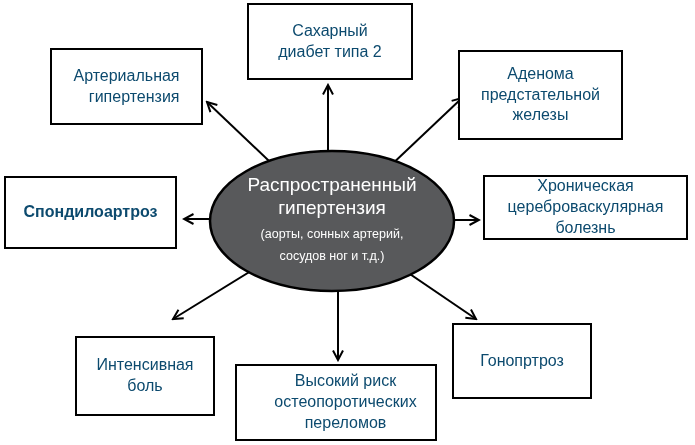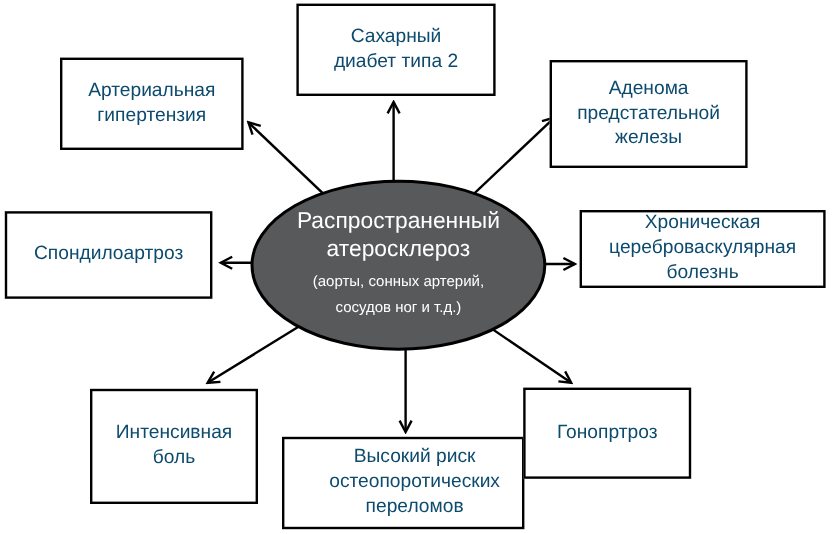--- a/index.html
+++ b/index.html
@@ -29,27 +29,27 @@
     align-items: center;
     justify-content: center;
     text-align: center;
     white-space: pre-line;
     font-size: 16px;
     line-height: 1.3;
     color: #0c4a6e;
     z-index: 2;
   }
   .node-diabetes          { left: 247px; top: 3px;   width: 166px; height: 77px; }
-  .node-hypertension      { left: 50px;  top: 48px;  width: 153px; height: 77px; }
+  .node-hypertension      { left: 50px;  top: 48px;  width: 153px; height: 77px; text-align: right; }
   .node-prostate-adenoma  { left: 458px; top: 50px;  width: 165px; height: 90px; }
-  .node-spondyloarthrosis { left: 4px;   top: 176px; width: 173px; height: 73px; }
+  .node-spondyloarthrosis { left: 4px;   top: 176px; width: 173px; height: 73px; font-weight: bold; }
   .node-cerebrovascular   { left: 483px; top: 175px; width: 205px; height: 65px; }
-  .node-intense-pain      { left: 75px;  top: 324px; width: 140px; height: 96px; }
+  .node-intense-pain      { left: 75px;  top: 336px; width: 140px; height: 80px; }
   .node-fracture-risk     { left: 235px; top: 364px; width: 202px; height: 77px; padding-left: 19px; }
-  .node-gonarthrosis      { left: 436px; top: 323px; width: 140px; height: 76px; }
+  .node-gonarthrosis      { left: 452px; top: 323px; width: 140px; height: 76px; }
   .center-label {
     position: absolute;
     left: 212px; top: 152px;
     width: 240px; height: 138px;
     display: flex;
     flex-direction: column;
     align-items: center;
     justify-content: center;
     text-align: center;
     color: #ffffff;
@@ -87,21 +87,21 @@
     <line x1="332" y1="220" x2="479" y2="220" stroke="#000000" stroke-width="2" marker-end="url(#arrowhead)"></line>
     <line x1="332" y1="221" x2="173" y2="319" stroke="#000000" stroke-width="2" marker-end="url(#arrowhead)"></line>
     <line x1="338" y1="221" x2="338" y2="360" stroke="#000000" stroke-width="2" marker-end="url(#arrowhead)"></line>
     <line x1="332" y1="221" x2="476" y2="319" stroke="#000000" stroke-width="2" marker-end="url(#arrowhead)"></line>
 
     <ellipse cx="332" cy="221" rx="122" ry="70" stroke="#000000" stroke-width="2.5" fill="#58595b"></ellipse>
   </svg>
 
   <div class="center-label">
     <div class="center-title">Распространенный
-атеросклероз</div>
+гипертензия</div>
     <div class="center-subtitle">(аорты, сонных артерий,
 сосудов ног и т.д.)</div>
   </div>
 
   <div class="node node-diabetes">
     <span>Сахарный
 диабет типа 2</span>
   </div>
 
   <div class="node node-hypertension">

